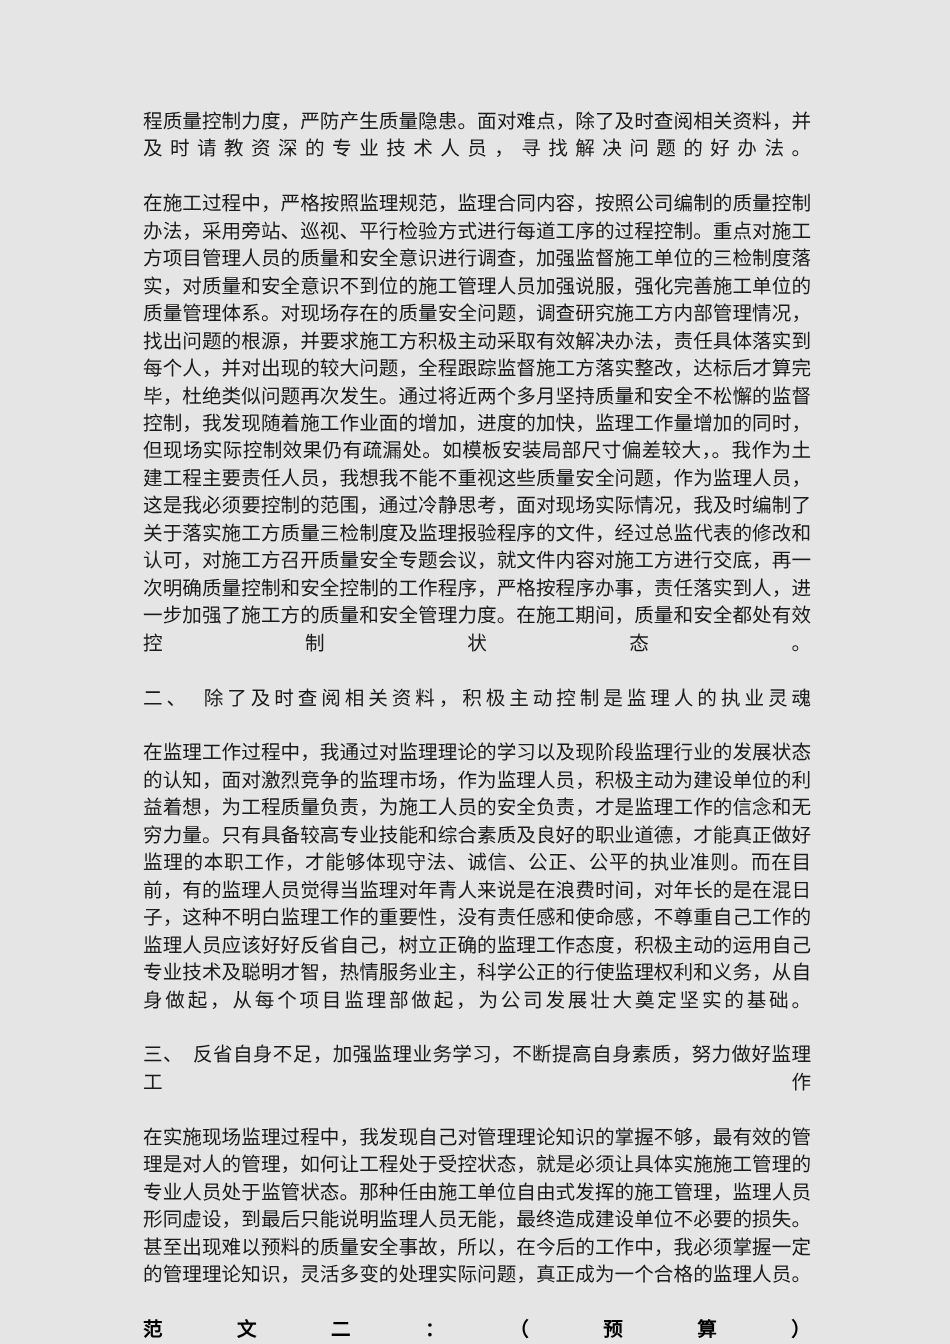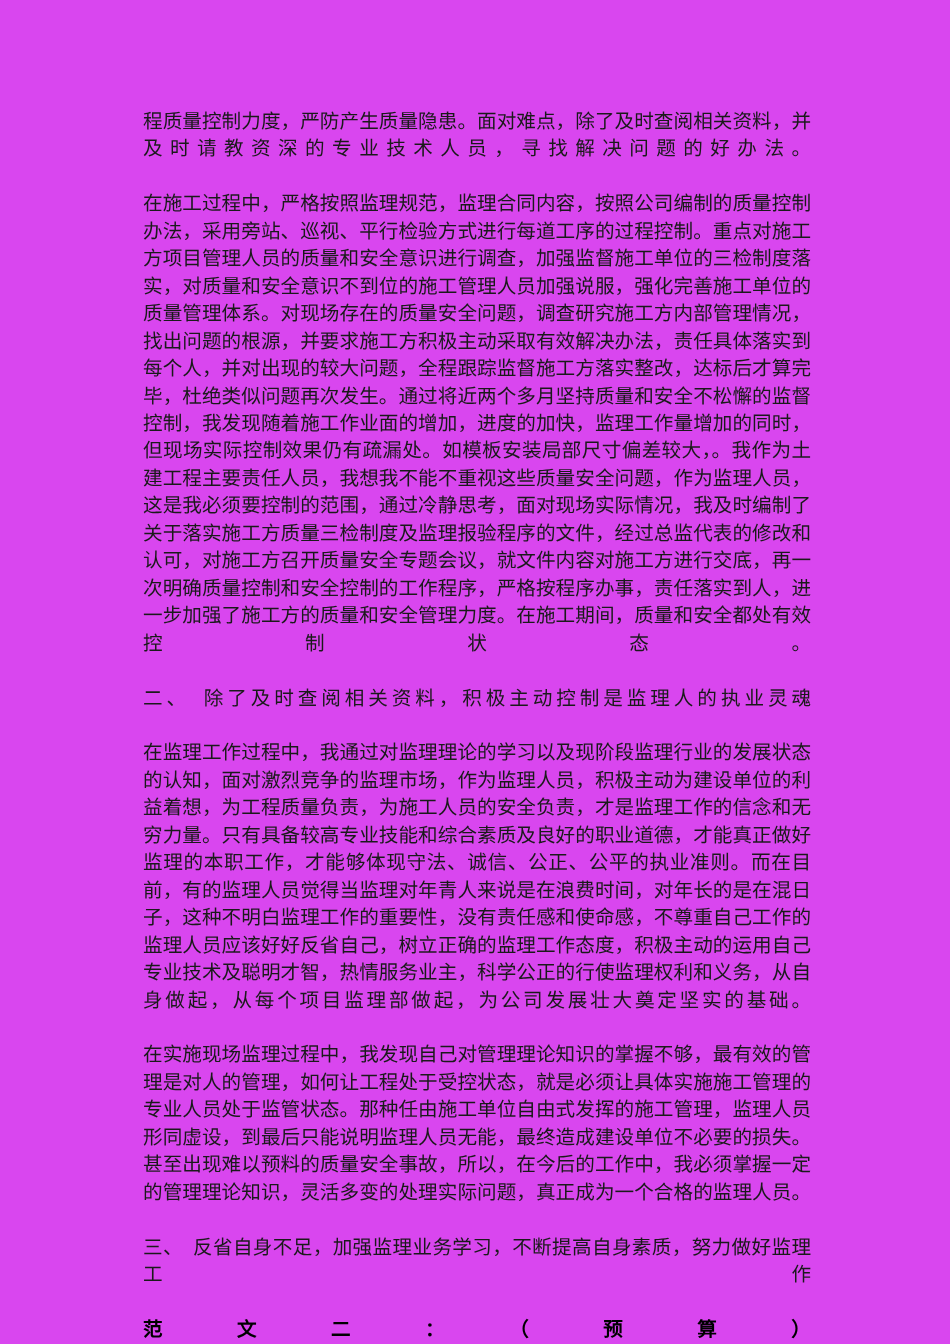--- a/index.html
+++ b/index.html
@@ -11,21 +11,21 @@
 
   body {
     font-family: "DejaVu Serif", "Liberation Serif", serif;
     color: #000000;
   }
 
   .page {
     position: relative;
     width: 950px;
     height: 1344px;
-    background: #d946ef;
+    background: #e5e5e5;
     box-sizing: border-box;
     overflow: hidden;
   }
 
   .text-column {
     position: absolute;
     left: 143px;
     top: 108px;
     width: 668px;
   }
@@ -58,17 +58,17 @@
 </style>
 </head>
 <body>
 
 <div class="page">
   <div class="text-column" id="text-column">
       <p class="para">程质量控制力度，严防产生质量隐患。面对难点，除了及时查阅相关资料，并及时请教资深的专业技术人员，寻找解决问题的好办法。</p>
       <p class="para">在施工过程中，严格按照监理规范，监理合同内容，按照公司编制的质量控制办法，采用旁站、巡视、平行检验方式进行每道工序的过程控制。重点对施工方项目管理人员的质量和安全意识进行调查，加强监督施工单位的三检制度落实，对质量和安全意识不到位的施工管理人员加强说服，强化完善施工单位的质量管理体系。对现场存在的质量安全问题，调查研究施工方内部管理情况，找出问题的根源，并要求施工方积极主动采取有效解决办法，责任具体落实到每个人，并对出现的较大问题，全程跟踪监督施工方落实整改，达标后才算完毕，杜绝类似问题再次发生。通过将近两个多月坚持质量和安全不松懈的监督控制，我发现随着施工作业面的增加，进度的加快，监理工作量增加的同时，但现场实际控制效果仍有疏漏处。如模板安装局部尺寸偏差较大，。我作为土建工程主要责任人员，我想我不能不重视这些质量安全问题，作为监理人员，这是我必须要控制的范围，通过冷静思考，面对现场实际情况，我及时编制了关于落实施工方质量三检制度及监理报验程序的文件，经过总监代表的修改和认可，对施工方召开质量安全专题会议，就文件内容对施工方进行交底，再一次明确质量控制和安全控制的工作程序，严格按程序办事，责任落实到人，进一步加强了施工方的质量和安全管理力度。在施工期间，质量和安全都处有效控制状态。</p>
       <p class="para">二、　除了及时查阅相关资料，积极主动控制是监理人的执业灵魂</p>
       <p class="para">在监理工作过程中，我通过对监理理论的学习以及现阶段监理行业的发展状态的认知，面对激烈竞争的监理市场，作为监理人员，积极主动为建设单位的利益着想，为工程质量负责，为施工人员的安全负责，才是监理工作的信念和无穷力量。只有具备较高专业技能和综合素质及良好的职业道德，才能真正做好监理的本职工作，才能够体现守法、诚信、公正、公平的执业准则。而在目前，有的监理人员觉得当监理对年青人来说是在浪费时间，对年长的是在混日子，这种不明白监理工作的重要性，没有责任感和使命感，不尊重自己工作的监理人员应该好好反省自己，树立正确的监理工作态度，积极主动的运用自己专业技术及聪明才智，热情服务业主，科学公正的行使监理权利和义务，从自身做起，从每个项目监理部做起，为公司发展壮大奠定坚实的基础。</p>
+      <p class="para">三、　反省自身不足，加强监理业务学习，不断提高自身素质，努力做好监理工作</p>
       <p class="para">在实施现场监理过程中，我发现自己对管理理论知识的掌握不够，最有效的管理是对人的管理，如何让工程处于受控状态，就是必须让具体实施施工管理的专业人员处于监管状态。那种任由施工单位自由式发挥的施工管理，监理人员形同虚设，到最后只能说明监理人员无能，最终造成建设单位不必要的损失。甚至出现难以预料的质量安全事故，所以，在今后的工作中，我必须掌握一定的管理理论知识，灵活多变的处理实际问题，真正成为一个合格的监理人员。</p>
-      <p class="para">三、　反省自身不足，加强监理业务学习，不断提高自身素质，努力做好监理工作</p>
       <p class="para bold">范文二：（预算）</p>
     </div>
 </div>
 
 </body></html>

